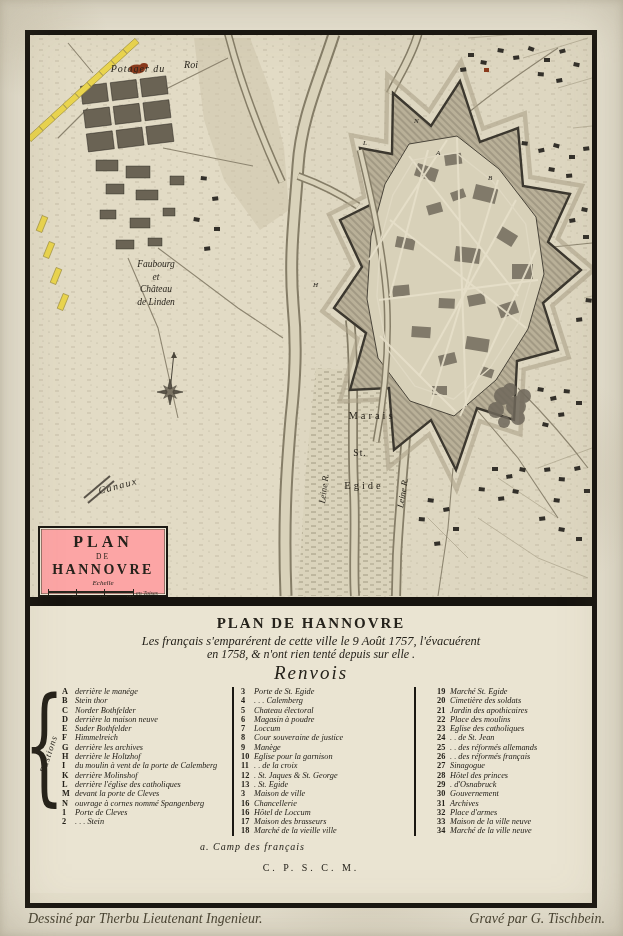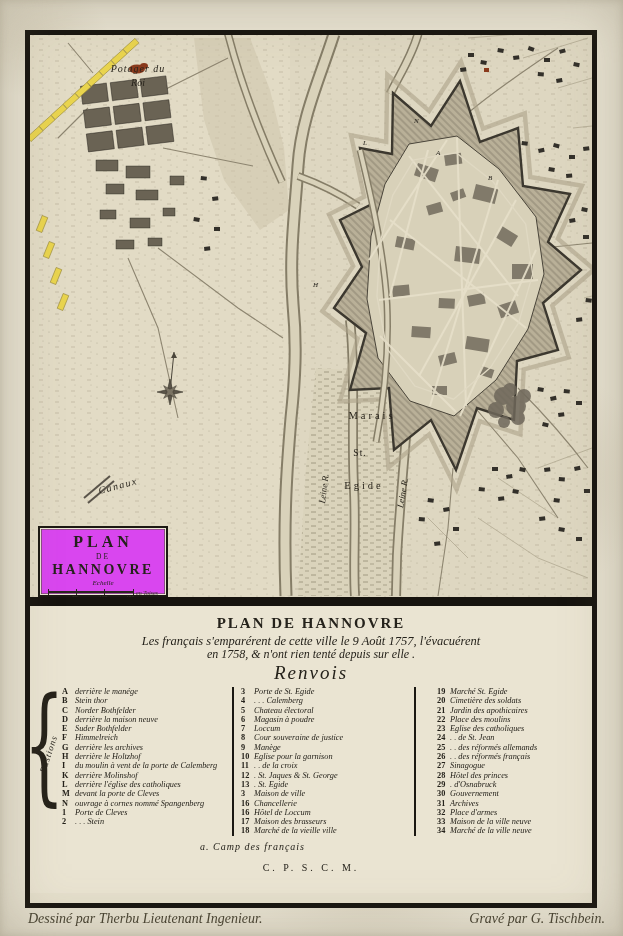--- a/index.html
+++ b/index.html
@@ -19,32 +19,32 @@
   .plate{position:absolute;left:25px;top:30px;width:562px;height:868px;
     border:5px solid #16130e;background:#e6e0cd;}
   .map-area{position:absolute;left:0;top:0;width:562px;height:562px;overflow:hidden;background:#ded7c1;}
   .map-area svg{position:absolute;left:-2px;top:-1px;}
   .separator{position:absolute;left:-5px;top:562px;width:572px;height:9px;background:#16130e;}
   .legend{position:absolute;left:0;top:571px;width:562px;height:287px;background:#eae4d2;overflow:hidden;}
 
   
   .mlabel{position:absolute;color:#28241c;white-space:nowrap;line-height:1;}
   .potager1{left:48px;top:29px;width:120px;text-align:center;font-size:10px;font-style:italic;letter-spacing:1px;}
-  .potager2{left:48px;top:43px;width:120px;text-align:center;font-size:10px;font-style:italic;}
+  .potager2{left:48px;top:25px;width:120px;text-align:right;font-size:10px;font-style:italic;}
   .faubourg{left:74px;top:223px;width:104px;text-align:center;font-size:9.5px;font-style:italic;line-height:12.5px;white-space:normal;}
   .canaux{left:68px;top:446px;font-size:10px;font-style:italic;letter-spacing:1.5px;transform:rotate(-15deg);}
   .marais1{left:308px;top:376px;width:68px;text-align:center;font-size:10.5px;letter-spacing:3px;}
   .marais2{left:316px;top:414px;width:28px;text-align:center;font-size:9.5px;letter-spacing:1px;}
   .marais3{left:302px;top:446px;width:64px;text-align:center;font-size:10.5px;letter-spacing:3px;}
   .riverL{left:288px;top:468px;font-size:9px;font-style:italic;transform:rotate(-83deg);transform-origin:left top;}
   .riverR{left:366px;top:472px;font-size:9px;font-style:italic;transform:rotate(-80deg);transform-origin:left top;}
 
   
   .cartouche{position:absolute;left:8px;top:491px;width:126px;height:67px;
-    background:#d946ef;border:2px solid #1b1812;box-shadow:inset 0 0 0 1px #ece7d5, inset 0 0 0 1.6px #55503f;
+    background:#fca5a5;border:2px solid #1b1812;box-shadow:inset 0 0 0 1px #ece7d5, inset 0 0 0 1.6px #55503f;
     text-align:center;}
   .c-plan{font-size:16px;letter-spacing:4px;margin-top:5px;font-weight:bold;}
   .c-de{font-size:7.5px;letter-spacing:2px;margin-top:1px;}
   .c-hannovre{font-size:14px;letter-spacing:2.5px;margin-top:1px;font-weight:bold;}
   .c-echelle{font-size:7px;font-style:italic;margin-top:1px;}
   .scalebar{position:relative;margin:2px 10px 0 8px;height:12px;}
   .sb-line{position:absolute;left:0;top:2px;width:86px;height:2.4px;background:#2a261e;}
   .sb-tick{position:absolute;top:0;width:1px;height:6px;background:#2a261e;}
   .sb-lab{position:absolute;top:6px;font-size:5.5px;font-style:italic;color:#3a352a;}
   .sb-unit{position:absolute;left:88px;top:1px;font-size:6px;font-style:italic;color:#3a352a;white-space:nowrap;}
@@ -306,20 +306,26 @@
           <text x="416" y="125">N</text>
           <text x="438" y="157">A</text>
           <text x="490" y="182">B</text>
           <text x="365" y="147">L</text>
           <text x="315" y="289">H</text>
         </g>
       </svg>
 
       <div class="mlabel potager1">Potager du</div>
       <div class="mlabel potager2">Roi</div>
+      <div class="mlabel faubourg">
+        <div>Faubourg</div>
+        <div>et</div>
+        <div>Château</div>
+        <div>de Linden</div>
+      </div>
       <div class="mlabel canaux">Canaux</div>
       <div class="mlabel marais1">Marais</div>
       <div class="mlabel marais2">St.</div>
       <div class="mlabel marais3">Egide</div>
       <div class="mlabel riverL">Leine R.</div>
       <div class="mlabel riverR">Leine R.</div>
 
       <div class="cartouche">
         <div class="c-plan">PLAN</div>
         <div class="c-de">DE</div>

